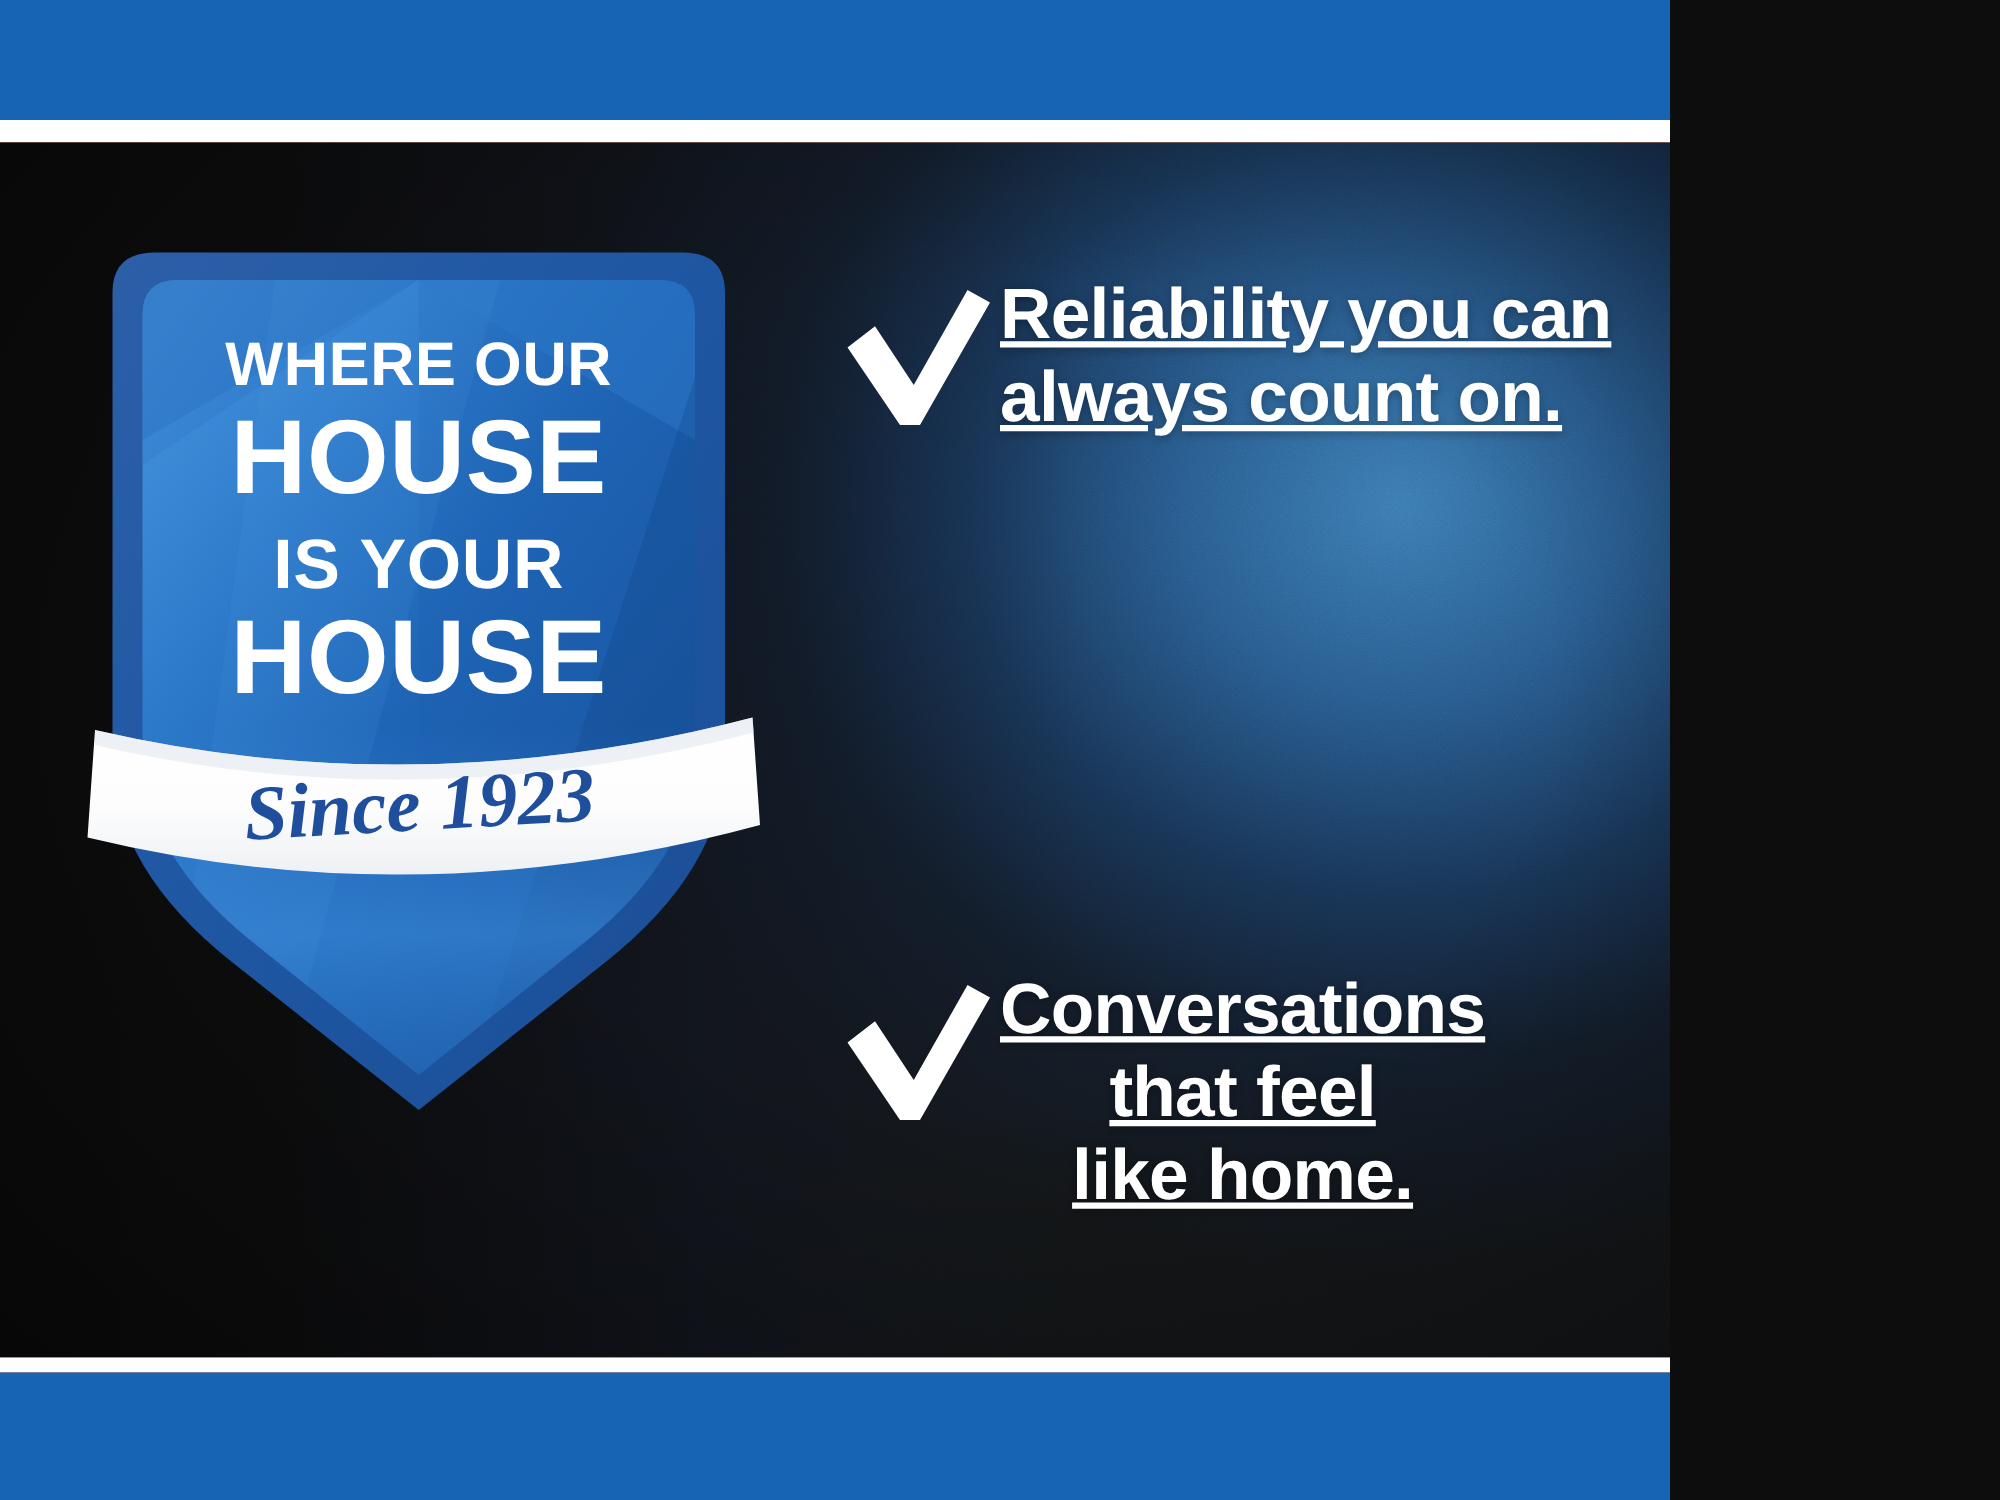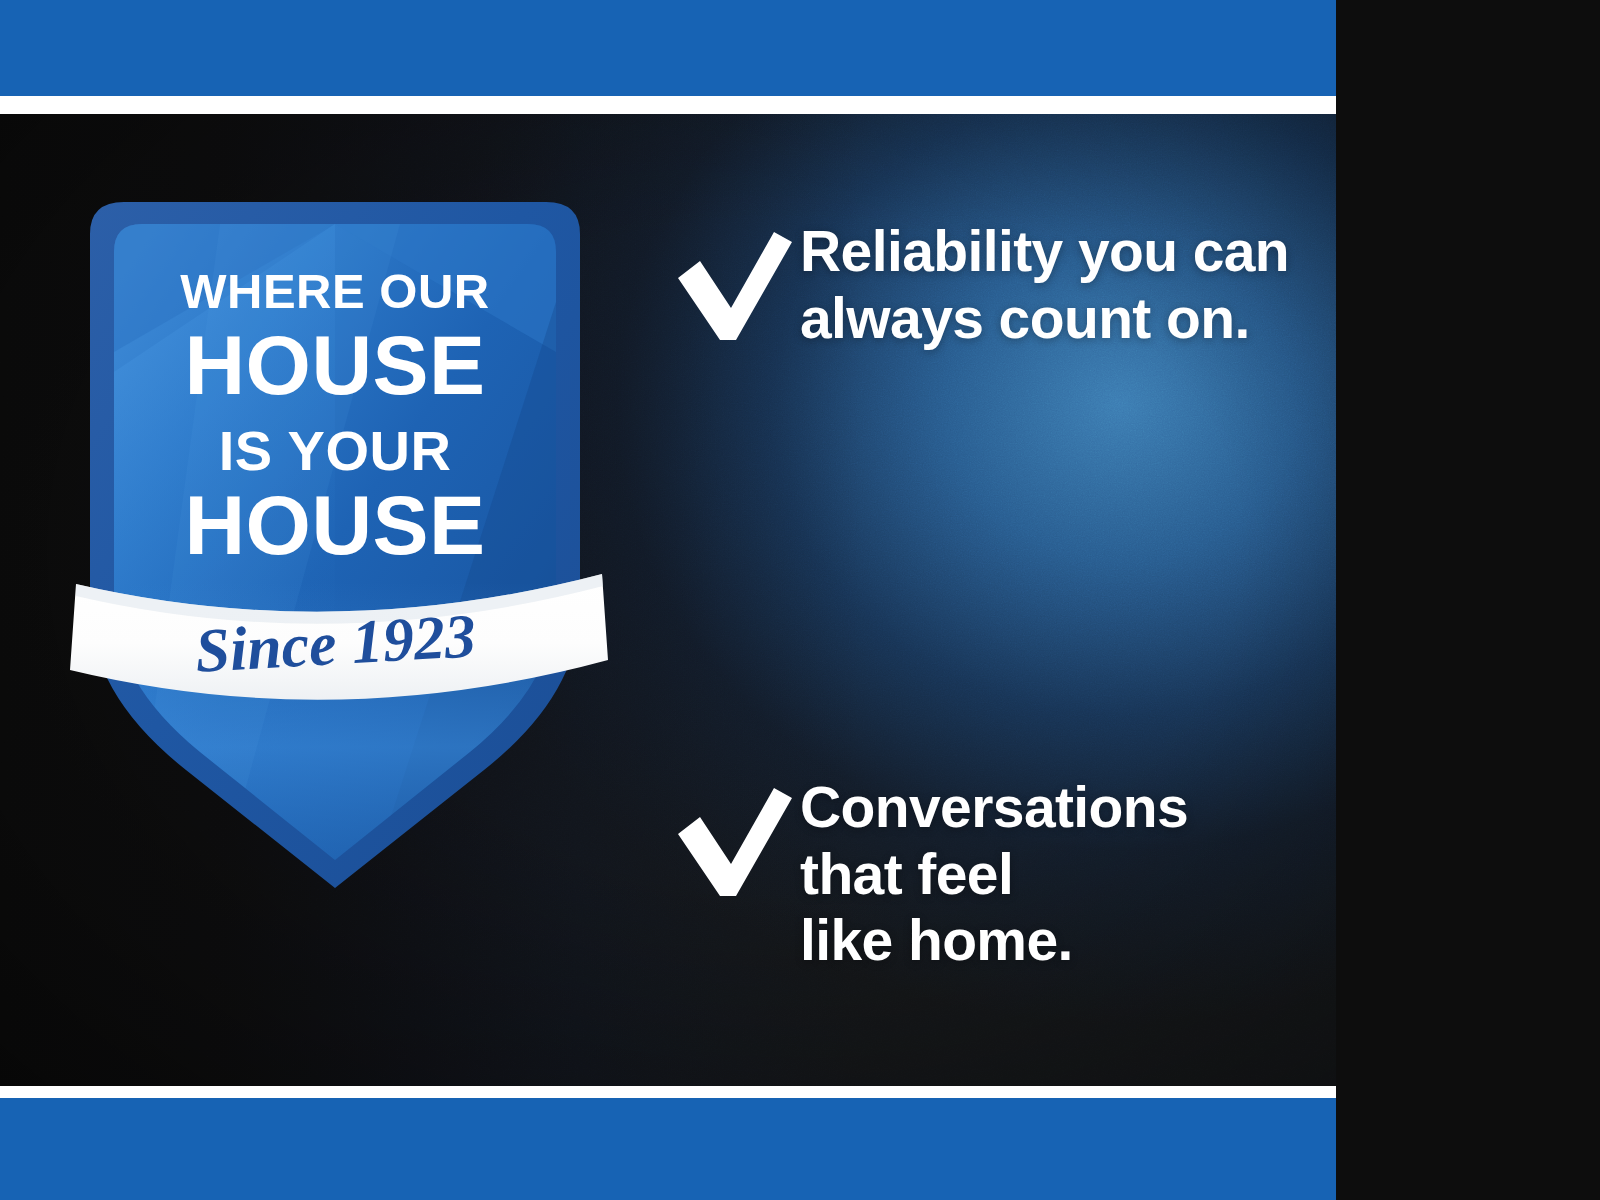--- a/index.html
+++ b/index.html
@@ -132,38 +132,39 @@
     height: 972px;
   }
   .bullet-row {
     position: absolute;
     left: 0;
     display: flex;
     align-items: flex-start;
   }
   #bullet-row-0 { top: 104px; }
   #bullet-row-1 { top: 350px; }
-  #bullet-row-2 { top: 660px; }
+  #bullet-row-2 { top: 660px; text-align: center; }
 
   .check-wrap {
     width: 130px;
     flex: 0 0 130px;
     padding-top: 8px;
   }
   .check-wrap svg { display: block; }
 
   .bullet-text {
     color: #ffffff;
     font-family: "Liberation Sans", sans-serif;
     font-weight: bold;
     font-size: 57px;
     line-height: 1.17;
     letter-spacing: -0.6px;
     white-space: pre-line;
     text-shadow: 0 2px 8px rgba(0,0,0,0.30);
+    text-decoration: underline;
   }
 </style>
 </head>
 <body>
 
 <div id="stage">
 
   <div id="top-bar" class="brand-bar"></div>
   <div id="top-rule" class="brand-rule"></div>
 

